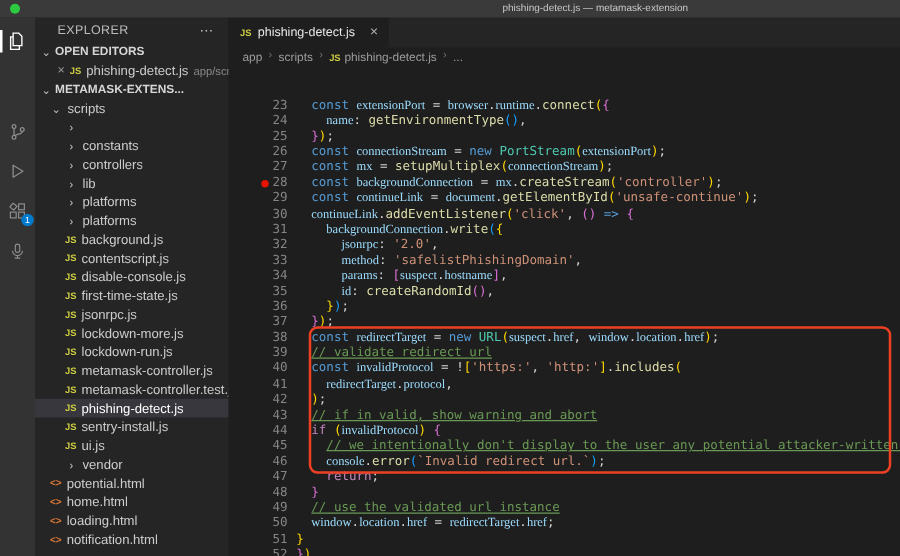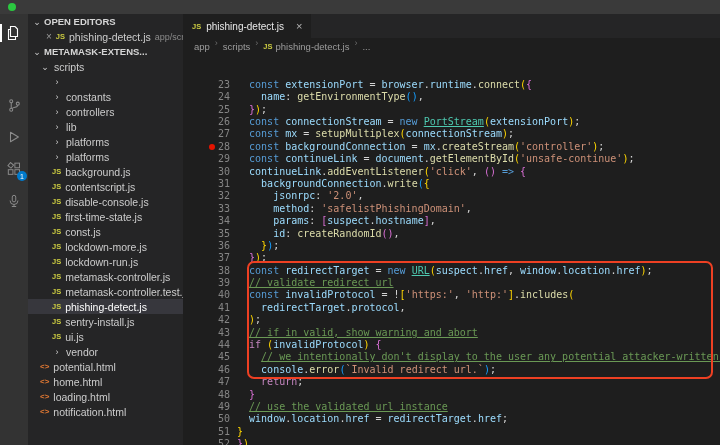--- a/index.html
+++ b/index.html
@@ -51,42 +51,43 @@
 
   .code { position:relative; flex:1; overflow:hidden; font-family:"DejaVu Sans Mono", monospace;
     font-size:10px; line-height:12.4px; white-space:pre; }
   .cl { display:flex; height:12.4px; }
   .ln { flex:0 0 54px; width:54px; text-align:right; padding-right:7px; color:#858585; position:relative; }
   .ct { flex:1; overflow:hidden; color:#d4d4d4; }
   .bp { position:absolute; left:26px; top:3.5px; width:6px; height:6px; border-radius:50%; background:#e51400; }
 
   .k  { color:#569cd6; }
   .c  { color:#c586c0; }
-  .v  { color:#9cdcfe; }
+  .v  { color:#9cdcfe;font-family:Liberation Serif, serif; }
   .f  { color:#dcdcaa; }
-  .t  { color:#4ec9b0;text-decoration:underline; }
+  .t  { color:#4ec9b0; }
   .s  { color:#ce9178; }
   .m  { color:#6a9955;text-decoration:underline; }
   .p  { color:#d4d4d4; }
   .b1 { color:#ffd700; }
   .b2 { color:#da70d6; }
   .b3 { color:#179fff; }
 
   .annotation { position:absolute; left:64px; top:207px; width:466px; height:118px;
     border:2.5px solid #ee4023; border-radius:7px; pointer-events:none; }
 
   svg { display:block; }
 </style>
 </head>
 <body>
 
 <div id="app">
 
   <header class="titlebar">
     <span class="traffic" style="background: rgb(43, 200, 64);"></span>
+    <span class="title-text">phishing-detect.js — metamask-extension</span>
   </header>
 
   <div class="main">
 
     <nav class="activitybar">
       <div class="ab-icon active m1">
         <svg width="16" height="16" viewBox="0 0 16 16">
           <path d="M9.5 1.5H4.5v10h7v-7.5l-2.5-2.5z" fill="none" stroke="currentColor" stroke-width="1.1"></path>
           <path d="M4.5 4.5h-2v10h7v-3" fill="none" stroke="currentColor" stroke-width="1.1"></path>
         </svg>
@@ -115,20 +116,24 @@
       </div>
       <div class="ab-icon m3">
         <svg width="14" height="14" viewBox="0 0 16 16">
           <rect x="6" y="1.5" width="4" height="7.5" rx="2" fill="none" stroke="currentColor" stroke-width="1.1"></rect>
           <path d="M3.5 7.5a4.5 4.5 0 0 0 9 0M8 12v2.3M5.5 14.3h5" fill="none" stroke="currentColor" stroke-width="1.1"></path>
         </svg>
       </div>
     </nav>
 
     <aside class="sidebar">
+      <div class="sb-header">
+        <span>EXPLORER</span>
+        <span class="dots">⋯</span>
+      </div>
       <div class="section-row">
         <span class="chev">⌄</span>
         <span>OPEN EDITORS</span>
       </div>
       <div class="open-editor-row">
         <span class="oe-close">×</span>
         <span class="js-badge">JS</span>
         <span>phishing-detect.js</span>
         <span class="oe-path">app/scri...</span>
       </div>
@@ -175,21 +180,21 @@
           <div class="trow" style="padding-left: 24px;">
             <span class="js-badge">JS</span>
             <span class="tlabel">disable-console.js</span>
           </div>
           <div class="trow" style="padding-left: 24px;">
             <span class="js-badge">JS</span>
             <span class="tlabel">first-time-state.js</span>
           </div>
           <div class="trow" style="padding-left: 24px;">
             <span class="js-badge">JS</span>
-            <span class="tlabel">const.js</span>
+            <span class="tlabel">jsonrpc.js</span>
           </div>
           <div class="trow" style="padding-left: 24px;">
             <span class="js-badge">JS</span>
             <span class="tlabel">lockdown-more.js</span>
           </div>
           <div class="trow" style="padding-left: 24px;">
             <span class="js-badge">JS</span>
             <span class="tlabel">lockdown-run.js</span>
           </div>
           <div class="trow" style="padding-left: 24px;">

